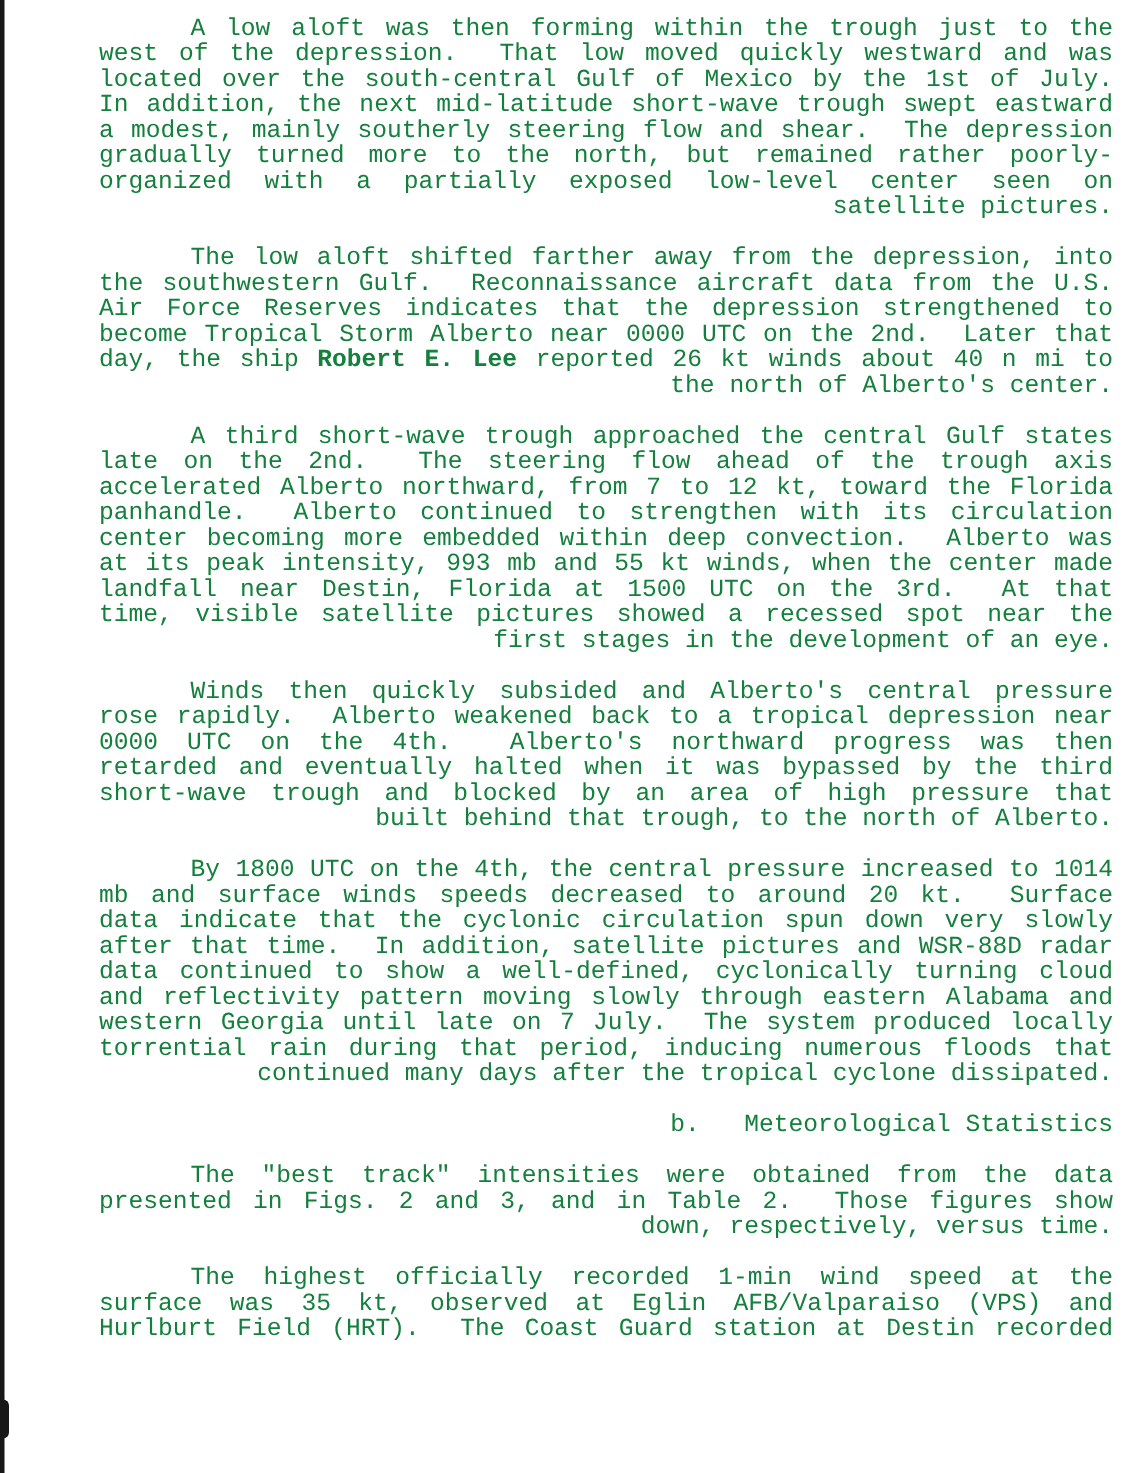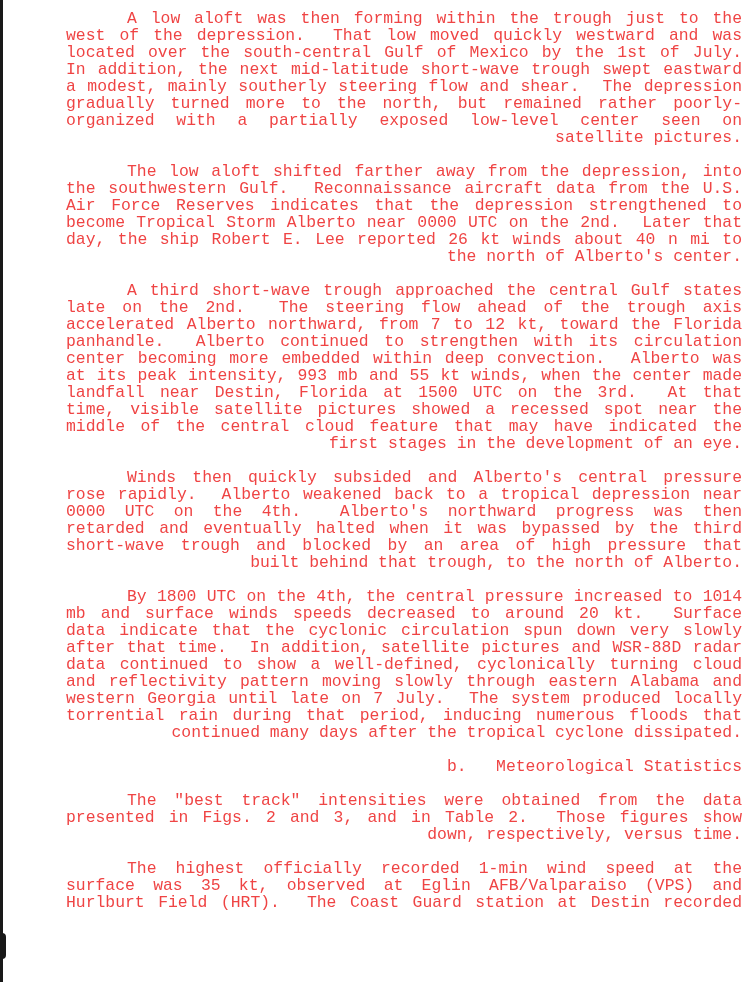--- a/index.html
+++ b/index.html
@@ -16,38 +16,38 @@
     width: 676px;
     font-size: 16.4px;
     line-height: 17px;
     letter-spacing: 0;
   }
   .block { margin: 0 0 17px 0; }
   .block.heading { padding-left: 12px; }
   .ln { min-height: 17px; text-align: right; }
   .ln.jfy { text-align: justify; text-align-last: justify; }
   .ln.first { text-indent: 61px; }
-  .b { font-weight: 400; }
+  .b { font-weight: 700; }
   .edge-line {
     position: absolute; left: 0; top: 0;
     width: 3px; height: 982px;
   }
   .edge-smudge {
     position: absolute; left: 0; top: 933px;
     width: 6px; height: 26px;
     border-radius: 0 4px 4px 0;
   }
 </style>
 </head>
 <body style="background: rgb(255, 255, 255);">
 
 <div class="edge-line" style="background: rgb(24, 24, 24);"></div>
 <div class="edge-smudge" style="background: rgb(24, 24, 24);"></div>
 
-<main class="doc" style="color: #ef4444;">
+<main class="doc" style="color: #15803d;">
     <div class="block paragraph">
       <div class="ln jfy first"><span>A low aloft was then forming within the trough just to the</span></div>
       <div class="ln jfy"><span>west of the depression.&nbsp; That low moved quickly westward and was</span></div>
       <div class="ln jfy"><span>located over the south-central Gulf of Mexico by the 1st of July.</span></div>
       <div class="ln jfy"><span>In addition, the next mid-latitude short-wave trough swept eastward</span></div>
       <div class="ln jfy"><span>a modest, mainly southerly steering flow and shear.&nbsp; The depression</span></div>
       <div class="ln jfy"><span>gradually turned more to the north, but remained rather poorly-</span></div>
       <div class="ln jfy"><span>organized with a partially exposed low-level center seen on</span></div>
       <div class="ln"><span>satellite pictures.</span></div>
     </div>
@@ -61,21 +61,20 @@
     </div>
     <div class="block paragraph">
       <div class="ln jfy first"><span>A third short-wave trough approached the central Gulf states</span></div>
       <div class="ln jfy"><span>late on the 2nd.&nbsp; The steering flow ahead of the trough axis</span></div>
       <div class="ln jfy"><span>accelerated Alberto northward, from 7 to 12 kt, toward the Florida</span></div>
       <div class="ln jfy"><span>panhandle.&nbsp; Alberto continued to strengthen with its circulation</span></div>
       <div class="ln jfy"><span>center becoming more embedded within deep convection.&nbsp; Alberto was</span></div>
       <div class="ln jfy"><span>at its peak intensity, 993 mb and 55 kt winds, when the center made</span></div>
       <div class="ln jfy"><span>landfall near Destin, Florida at 1500 UTC on the 3rd.&nbsp; At that</span></div>
       <div class="ln jfy"><span>time, visible satellite pictures showed a recessed spot near the</span></div>
-      <div class="ln jfy"><span>middle of the central cloud feature that may have indicated the</span></div>
       <div class="ln"><span>first stages in the development of an eye.</span></div>
     </div>
     <div class="block paragraph">
       <div class="ln jfy first"><span>Winds then quickly subsided and Alberto's central pressure</span></div>
       <div class="ln jfy"><span>rose rapidly.&nbsp; Alberto weakened back to a tropical depression near</span></div>
       <div class="ln jfy"><span>0000 UTC on the 4th.&nbsp; Alberto's northward progress was then</span></div>
       <div class="ln jfy"><span>retarded and eventually halted when it was bypassed by the third</span></div>
       <div class="ln jfy"><span>short-wave trough and blocked by an area of high pressure that</span></div>
       <div class="ln"><span>built behind that trough, to the north of Alberto.</span></div>
     </div>

